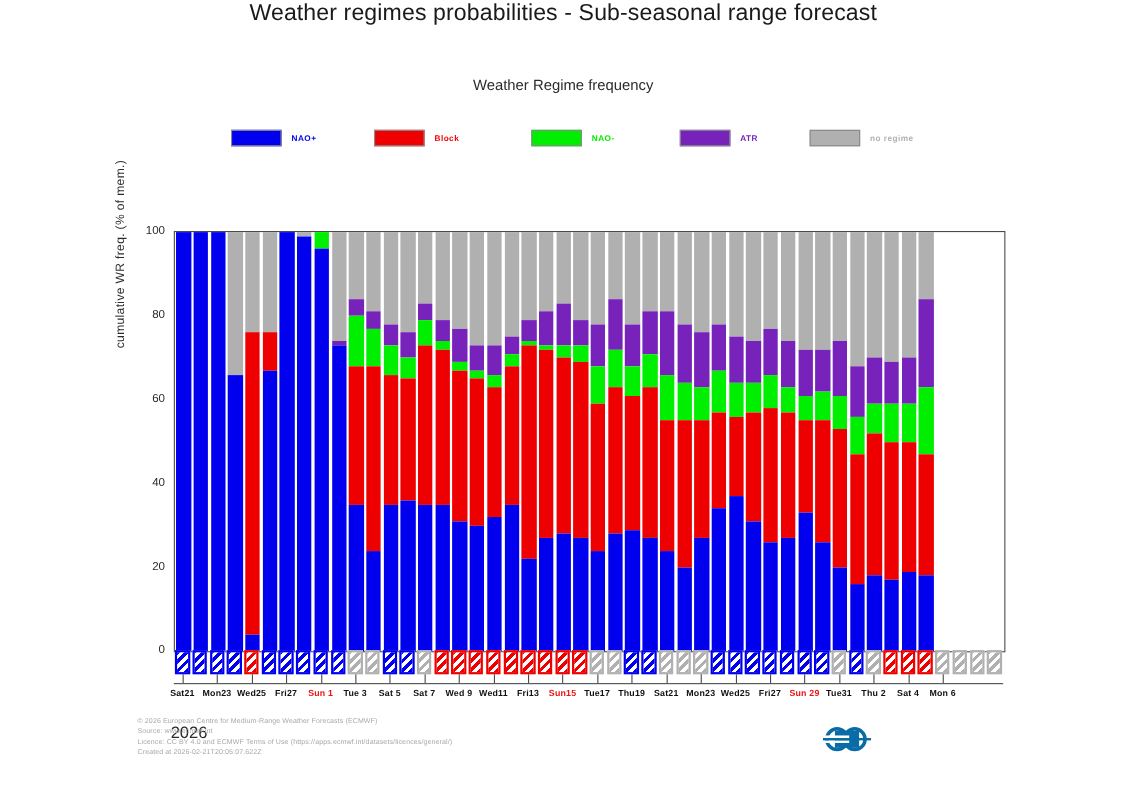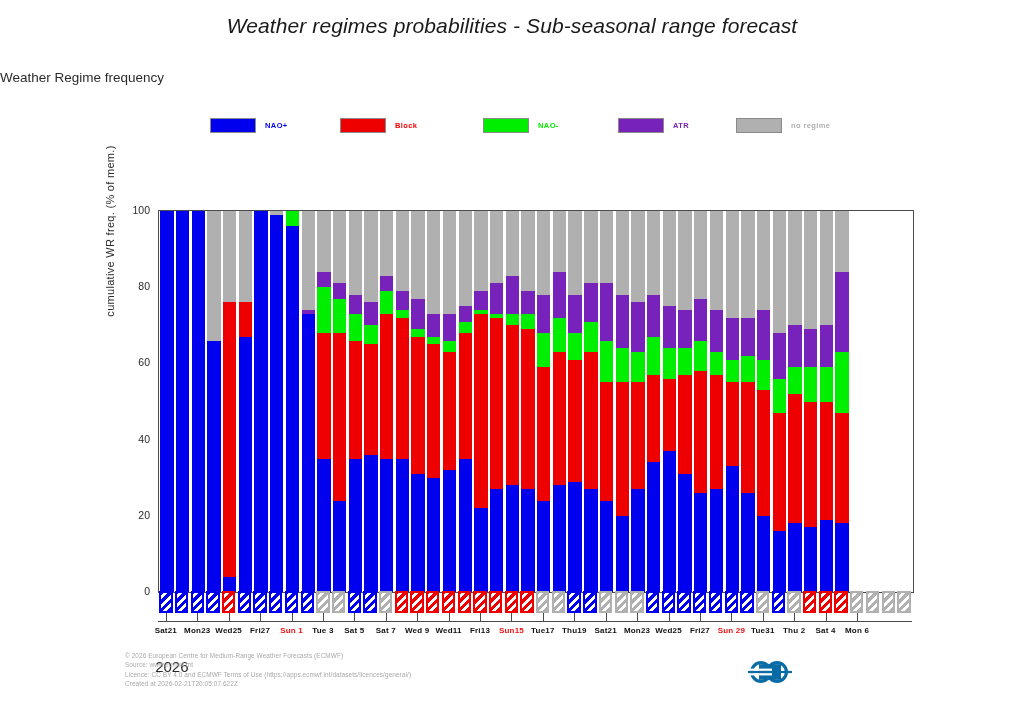--- a/index.html
+++ b/index.html
@@ -2,26 +2,26 @@
 <html><head>
 <meta charset="utf-8">
 <style>
   html,body{margin:0;padding:0;}
   body{
     width:1024px;height:720px;background:#ffffff;
     font-family:"Liberation Sans",sans-serif;
     position:relative;overflow:hidden;
   }
   #page-title{
-    position:absolute;left:0;top:14px;width:1024px;text-align:center;
-    font-size:21px;color:#1a1a1a;letter-spacing:.1px;font-style:italic;
+    position:absolute;left:0;top:0;width:1024px;text-align:center;
+    font-size:21px;color:#1a1a1a;letter-spacing:.1px;
   }
   #chart-area{position:absolute;left:0;top:70px;width:1024px;height:560px;}
   .chart-title{
-    position:absolute;left:0;top:0;width:1024px;text-align:left;
+    position:absolute;left:0;top:0;width:1024px;text-align:center;
     font-size:13.5px;color:#2b2b2b;line-height:16px;
   }
   .chart-subtitle{
     position:absolute;left:0;top:17px;width:1024px;text-align:center;
     font-size:13.5px;color:#2b2b2b;line-height:16px;
   }
   #legend{
     position:absolute;left:158px;top:45px;width:756px;height:20px;
     display:flex;align-items:center;text-align:center;
   }

